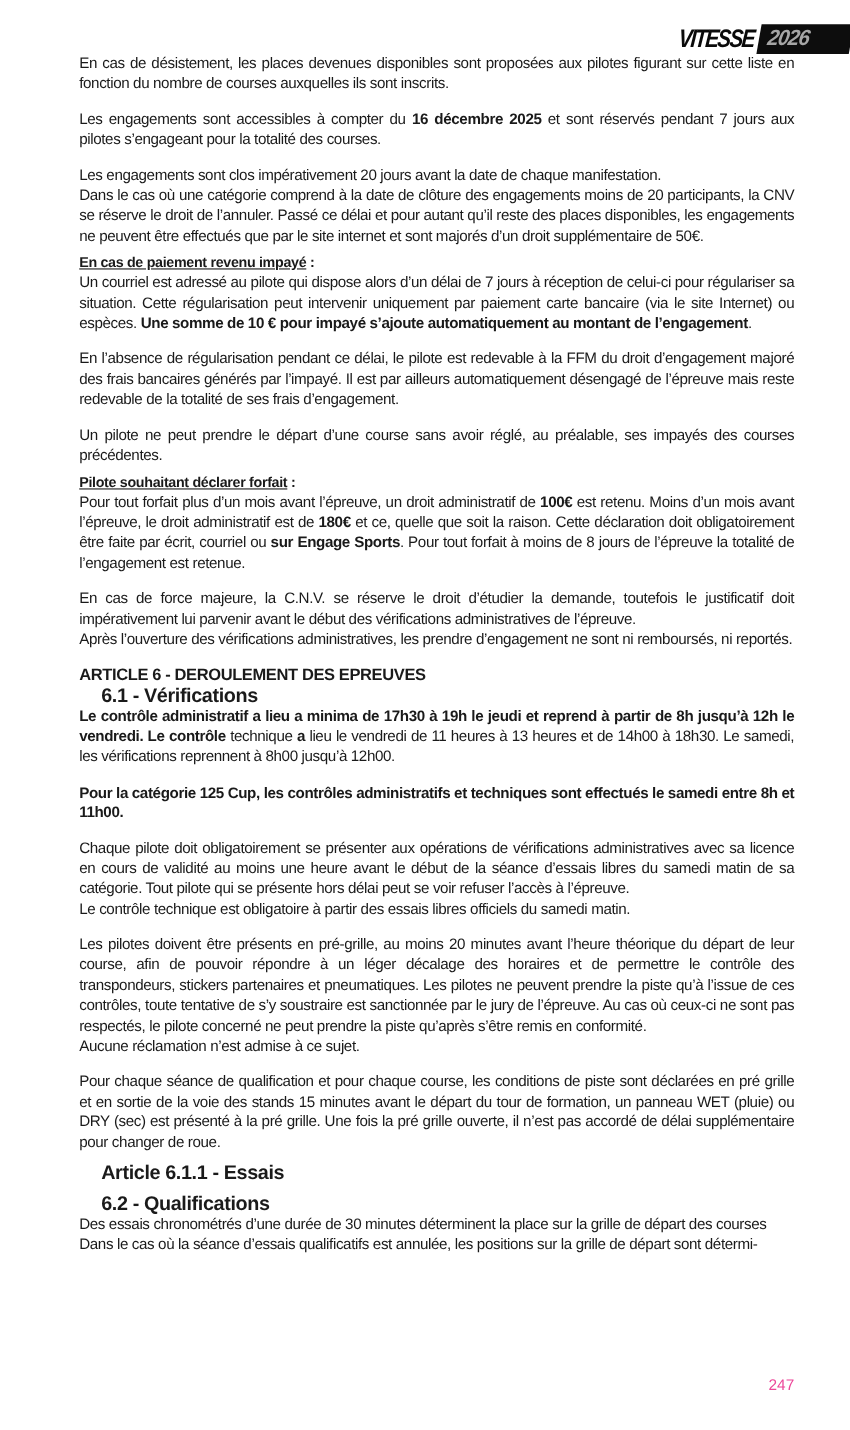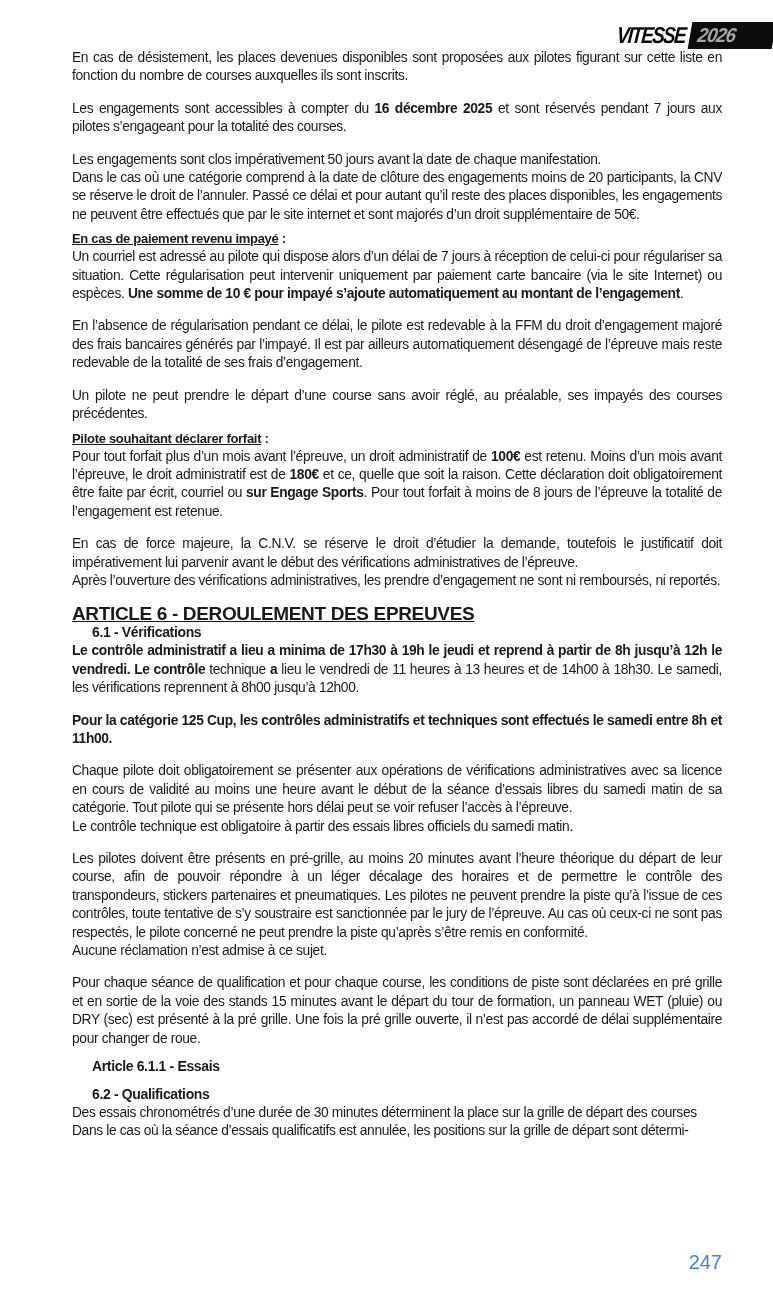--- a/index.html
+++ b/index.html
@@ -30,48 +30,48 @@
   }
   
   .content{
     position:absolute;left:72px;top:49px;width:650px;
     font-size:13.8px;line-height:18.4px;letter-spacing:-0.35px;
   }
   .body-p{margin:0;text-align:justify;}
   .b{font-weight:bold;}
   .u{text-decoration:underline;}
   .heading-underline{margin:5px 0 0 0;font-size:13px;font-weight:bold;line-height:19px;letter-spacing:-0.3px;}
-  .heading-article{margin:0;font-size:19px;font-weight:bold;line-height:19px;text-decoration:underline;}
-  .heading-sub{margin:0;font-size:14px;font-weight:bold;line-height:19px;padding-left:20px;}
+  .heading-article{margin:0;font-size:15px;font-weight:bold;line-height:19px;}
+  .heading-sub{margin:0;font-size:18px;font-weight:bold;line-height:19px;padding-left:20px;}
   .spacer{height:14px;}
   .spacer.small{height:9px;}
   
   .page-number{
     position:absolute;top:1251px;right:51px;
-    font-size:20px;letter-spacing:0;color:#3b82f6;text-align:right;
+    font-size:14px;letter-spacing:0;color:#ec4899;text-align:right;
   }
 </style>
 </head>
 <body>
 
 <div class="page">
 
   <div class="logo">
     <span class="logo-vitesse">VITESSE</span>
     <span class="logo-year-box">
       <span class="logo-year">2026</span>
     </span>
   </div>
 
   <div class="content">
       <p class="body-p"><span>En cas de désistement, les places devenues disponibles sont proposées aux pilotes figurant sur cette liste en fonction du nombre de courses auxquelles ils sont inscrits.</span></p>
       <div class="spacer"></div>
       <p class="body-p"><span>Les engagements sont accessibles à compter du </span><span class="b">16 décembre 2025</span><span> et sont réservés pendant 7 jours aux pilotes s’engageant pour la totalité des courses.</span></p>
       <div class="spacer"></div>
-      <p class="body-p"><span>Les engagements sont clos impérativement 50 jours avant la date de chaque manifestation.</span></p>
+      <p class="body-p"><span>Les engagements sont clos impérativement 20 jours avant la date de chaque manifestation.</span></p>
       <p class="body-p"><span>Dans le cas où une catégorie comprend à la date de clôture des engagements moins de 20 participants, la CNV se réserve le droit de l’annuler. Passé ce délai et pour autant qu’il reste des places disponibles, les engagements ne peuvent être effectués que par le site internet et sont majorés d’un droit supplémentaire de 50€.</span></p>
       <p class="heading-underline"><span class="b u">En cas de paiement revenu impayé</span><span class="b"> :</span></p>
       <p class="body-p"><span>Un courriel est adressé au pilote qui dispose alors d’un délai de 7 jours à réception de celui-ci pour régulariser sa situation. Cette régularisation peut intervenir uniquement par paiement carte bancaire (via le site Internet) ou espèces. </span><span class="b">Une somme de 10 € pour impayé s’ajoute automatiquement au montant de l’engagement</span><span>.</span></p>
       <div class="spacer"></div>
       <p class="body-p"><span>En l’absence de régularisation pendant ce délai, le pilote est redevable à la FFM du droit d’engagement majoré des frais bancaires générés par l’impayé. Il est par ailleurs automatiquement désengagé de l’épreuve mais reste redevable de la totalité de ses frais d’engagement.</span></p>
       <div class="spacer"></div>
       <p class="body-p"><span>Un pilote ne peut prendre le départ d’une course sans avoir réglé, au préalable, ses impayés des courses précédentes.</span></p>
       <p class="heading-underline"><span class="b u">Pilote souhaitant déclarer forfait</span><span class="b"> :</span></p>
       <p class="body-p"><span>Pour tout forfait plus d’un mois avant l’épreuve, un droit administratif de </span><span class="b">100€</span><span> est retenu. Moins d’un mois avant l’épreuve, le droit administratif est de </span><span class="b">180€</span><span> et ce, quelle que soit la raison. Cette déclaration doit obligatoirement être faite par écrit, courriel ou </span><span class="b">sur Engage Sports</span><span>. Pour tout forfait à moins de 8 jours de l’épreuve la totalité de l’engagement est retenue.</span></p>
       <div class="spacer"></div>

